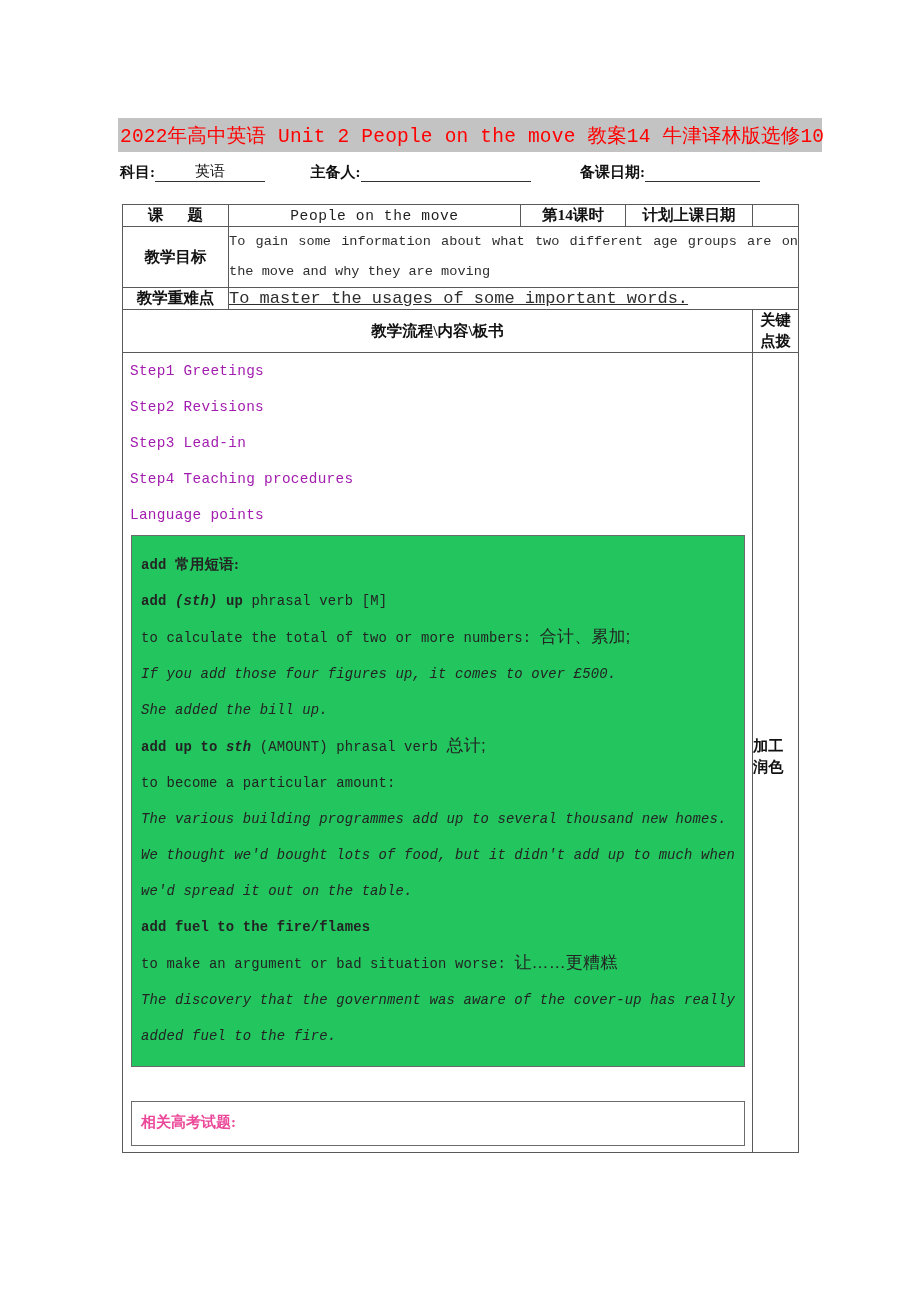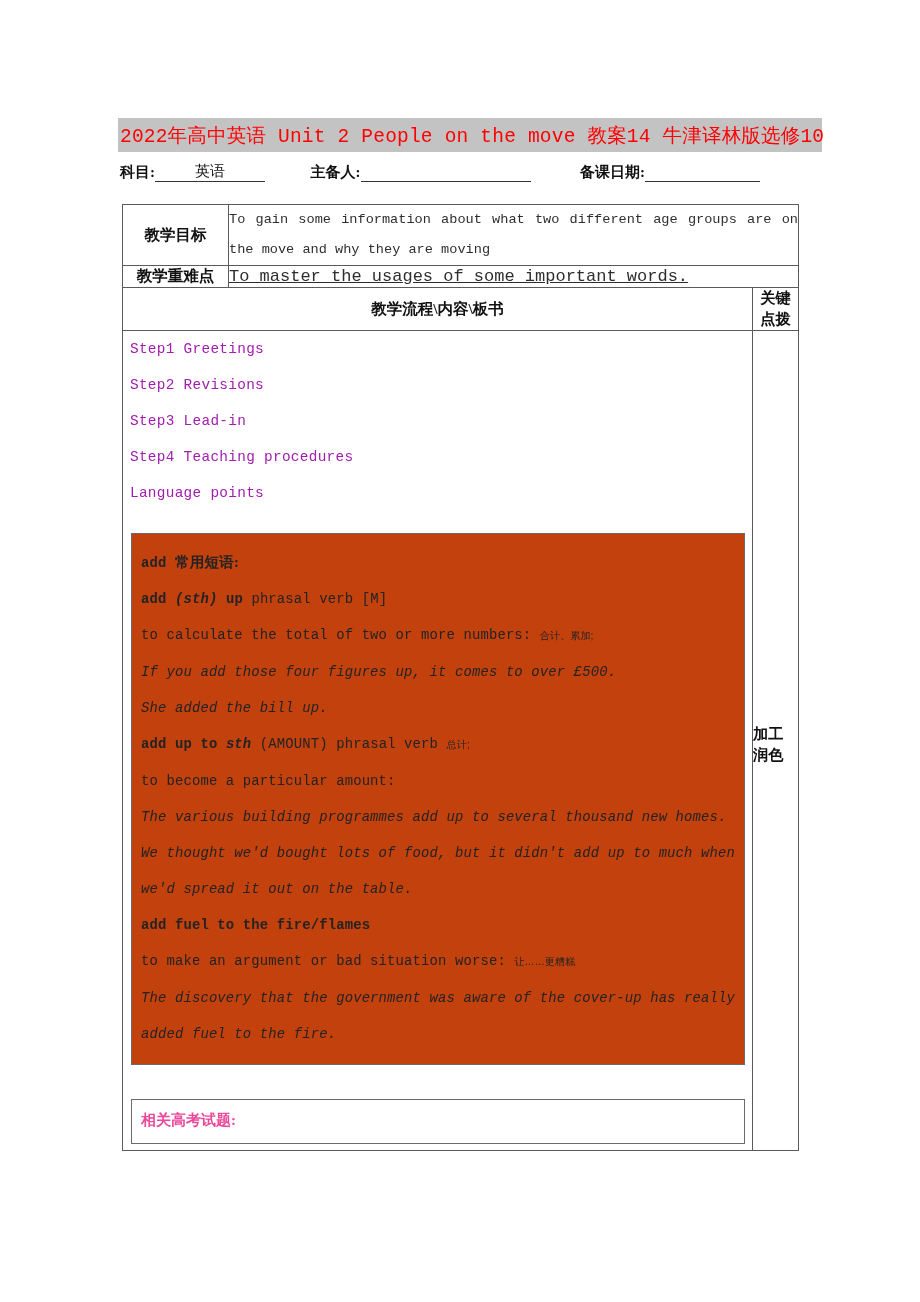--- a/index.html
+++ b/index.html
@@ -156,37 +156,37 @@
   }
   .steps .step {
     padding: 0 0 0 7px;
     line-height: 36px;
     white-space: nowrap;
   }
 
   
   .notebox {
     border: 1px solid #6b6b6b;
-    margin: 22px 7px 0 8px;
+    margin: 2px 7px 0 8px;
     padding: 10px 9px 12px 9px;
-    background: #c2410c;
+    background: #22c55e;
   }
   .notebox .ln {
     font-family: "Liberation Mono", monospace;
     font-size: 13.9px;
     color: #232323;
     line-height: 36px;
     letter-spacing: 0.15px;
     white-space: nowrap;
   }
   .notebox .ln.wrap { white-space: normal; }
   .b  { font-weight: 700; }
   .i  { font-style: italic; }
   .bi { font-weight: 700; font-style: italic; }
-  .cn { font-family: Liberation Sans, sans-serif; font-size: 10px; }
+  .cn { font-family: Liberation Sans, sans-serif; font-size: 17px; }
   .cnb { font-family: "Liberation Serif", serif; font-size: 14.6px; font-weight: 700; }
 
   .gapbox { height: 34px; }
 
   .notebox2 {
     border: 1px solid #6b6b6b;
     margin: 0 7px 6px 8px;
     padding: 11px 9px 13px 9px;
     background: #fff;
   }
@@ -217,20 +217,29 @@
   <table class="tbl">
     <colgroup>
       <col style="width:106px">
       <col style="width:292px">
       <col style="width:105px">
       <col style="width:127px">
       <col style="width:46px">
     </colgroup>
     <tbody>
 
+      <tr>
+        <td class="lbl-cell cell-pad">
+          <span class="sp">课    题</span>
+        </td>
+        <td class="r1-title cell-pad">People on the move</td>
+        <td class="r1-period cell-pad">第14课时</td>
+        <td class="r1-plan cell-pad">计划上课日期</td>
+        <td class="cell-pad"></td>
+      </tr>
 
       <tr>
         <td class="lbl-cell cell-pad">教学目标</td>
         <td class="goal-text" colspan="4">To gain some information about what two different age groups are on the move and why they are moving</td>
       </tr>
 
       <tr>
         <td class="lbl-cell cell-pad">教学重难点</td>
         <td class="focus-text" colspan="4">To master the usages of some important words.</td>
       </tr>

